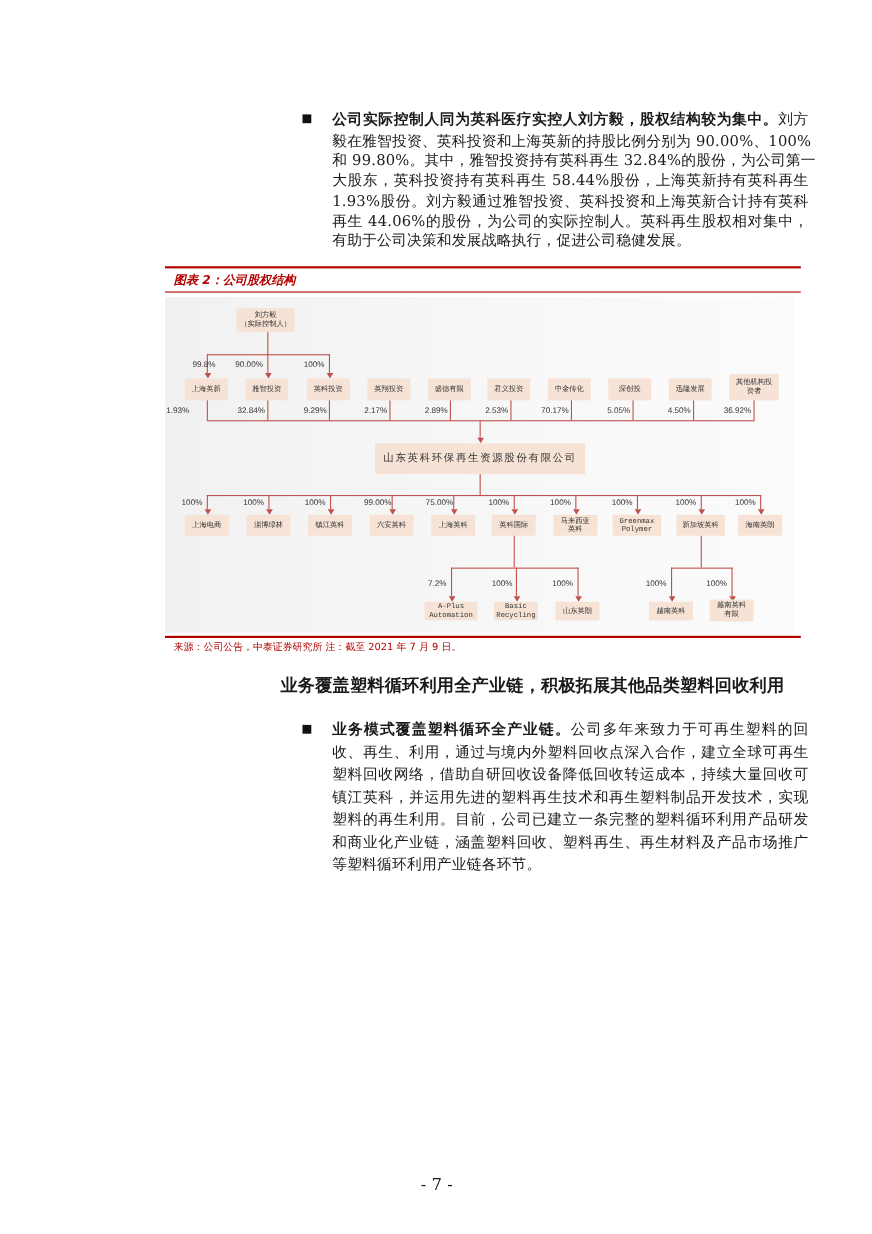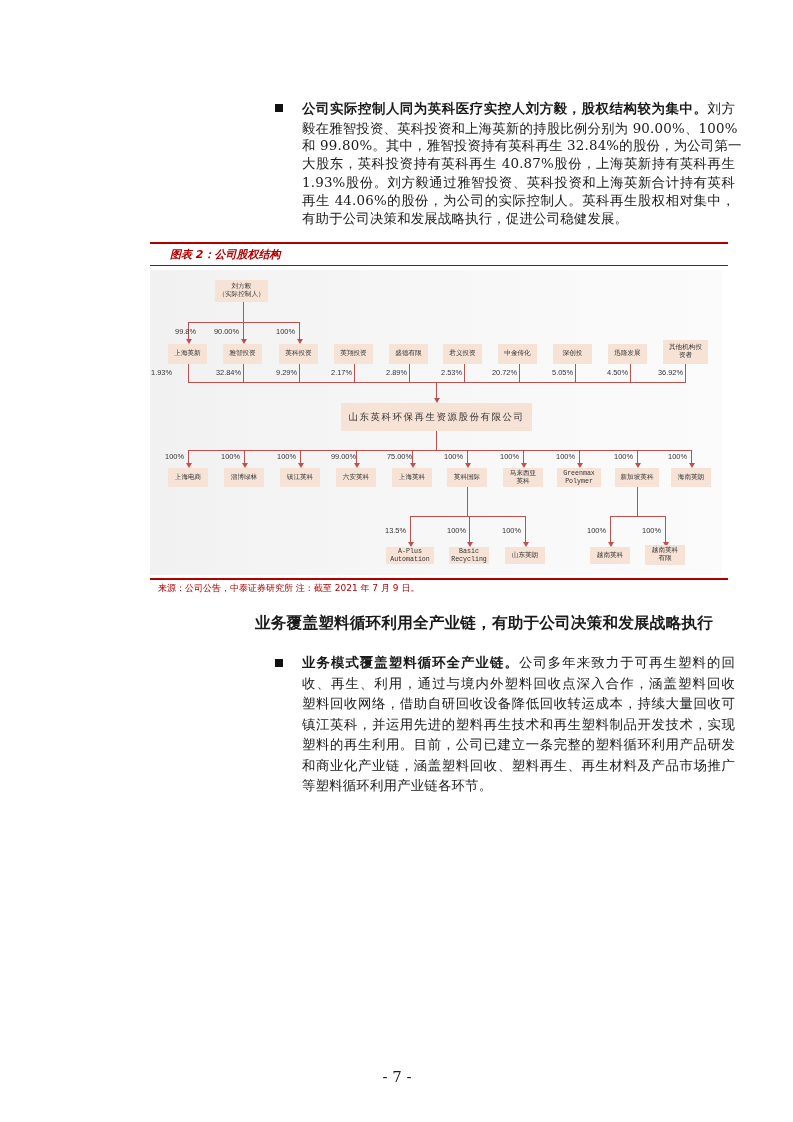--- a/index.html
+++ b/index.html
@@ -7,39 +7,39 @@
   
   .bullet-mark{position:absolute;width:8px;height:8px;background:#111;}
   .para-line{position:absolute;left:302px;width:433px;font-size:13.4px;white-space:nowrap;text-align:justify;text-align-last:justify;letter-spacing:0.2px;font-family:"DejaVu Serif","Liberation Serif",serif;}
   .para-line.last{text-align-last:left;}
   .lead{font-weight:bold;font-family:"DejaVu Sans","Liberation Sans",sans-serif;}
   .section-heading{position:absolute;left:255px;top:613px;font-size:15.6px;font-weight:bold;white-space:nowrap;letter-spacing:0.2px;}
   
   .fig-rule-top{position:absolute;left:150px;top:242px;width:578px;height:2px;background:#b00000;}
   .fig-rule-mid{position:absolute;left:150px;top:265px;width:578px;height:1px;background:#b00000;}
   .fig-rule-bot{position:absolute;left:150px;top:578px;width:578px;height:2px;background:#b00000;}
-  .fig-title{position:absolute;left:158px;top:247px;font-size:11px;font-weight:bold;font-style:italic;color:#b00000;white-space:nowrap;margin-left:12px;}
+  .fig-title{position:absolute;left:158px;top:247px;font-size:11px;font-weight:bold;font-style:italic;color:#b00000;white-space:nowrap;}
   .fig-source{position:absolute;left:158px;top:582px;font-size:9px;color:#b00000;white-space:nowrap;}
   .chart-bg{position:absolute;left:150px;top:270px;width:572px;height:305px;background:linear-gradient(to right,#f1f1f1,#f8f8f8 60%,#fbfbfb);}
   .box{position:absolute;background:#f6e3d6;color:#333;font-family:"Liberation Mono","DejaVu Sans Mono",monospace;font-size:6.6px;line-height:8px;text-align:center;display:flex;align-items:center;justify-content:center;white-space:pre-line;box-sizing:border-box;padding:0 2px;}
   .box.center{font-size:9.5px;letter-spacing:1.5px;font-family:"DejaVu Serif","Liberation Serif",serif;}
   .pct{position:absolute;font-size:7.4px;color:#333;font-family:"Liberation Sans",sans-serif;white-space:nowrap;text-align:right;width:40px;}
   .hl{position:absolute;height:1px;background:#c0504d;}
   .vl{position:absolute;width:1px;background:#c0504d;}
   .arrow{position:absolute;width:0;height:0;border-left:3px solid transparent;border-right:3px solid transparent;border-top:5px solid #c0504d;}
   .page-num{position:absolute;left:370px;top:1068px;width:54px;text-align:center;font-size:15px;font-family:"DejaVu Serif","Liberation Serif",serif;}
 </style>
 </head>
 <body>
 
 <div class="bullet-mark" style="left:275px;top:104px;"></div>
 <div class="para-line" style="top:100px;"><span class="lead">公司实际控制人同为英科医疗实控人刘方毅，股权结构较为集中。</span><span>刘方</span></div>
 <div class="para-line" style="top:120px;">毅在雅智投资、英科投资和上海英新的持股比例分别为 90.00%、100%</div>
 <div class="para-line" style="top:136.5px;">和 99.80%。其中，雅智投资持有英科再生 32.84%的股份，为公司第一</div>
-<div class="para-line" style="top:155px;">大股东，英科投资持有英科再生  40.87%股份，上海英新持有英科再生</div>
+<div class="para-line" style="top:155px;">大股东，英科投资持有英科再生  58.44%股份，上海英新持有英科再生</div>
 <div class="para-line" style="top:173.5px;">1.93%股份。刘方毅通过雅智投资、英科投资和上海英新合计持有英科</div>
 <div class="para-line" style="top:191.5px;">再生 44.06%的股份，为公司的实际控制人。英科再生股权相对集中，</div>
 <div class="para-line last" style="top:209.5px;">有助于公司决策和发展战略执行，促进公司稳健发展。</div>
 
 <div class="fig-rule-top"></div>
 <div class="fig-title">图表 2：公司股权结构</div>
 <div class="fig-rule-mid"></div>
 <div class="chart-bg"></div>
 
 <div class="box" style="left:215px;top:280px;width:53px;height:22px;">刘方毅
@@ -78,21 +78,21 @@
 <div class="vl" style="left:575px;top:364px;height:18px;"></div>
 <div class="vl" style="left:630px;top:364px;height:18px;"></div>
 <div class="vl" style="left:685px;top:364px;height:18px;"></div>
 <div class="hl" style="left:188px;top:382px;width:498px;"></div>
 <div class="pct" style="left:132px;top:368px;">1.93%</div>
 <div class="pct" style="left:201px;top:368px;">32.84%</div>
 <div class="pct" style="left:257px;top:368px;">9.29%</div>
 <div class="pct" style="left:312px;top:368px;">2.17%</div>
 <div class="pct" style="left:367px;top:368px;">2.89%</div>
 <div class="pct" style="left:422px;top:368px;">2.53%</div>
-<div class="pct" style="left:477px;top:368px;">20.72%</div>
+<div class="pct" style="left:477px;top:368px;">70.17%</div>
 <div class="pct" style="left:533px;top:368px;">5.05%</div>
 <div class="pct" style="left:588px;top:368px;">4.50%</div>
 <div class="pct" style="left:643px;top:368px;">36.92%</div>
 
 <div class="vl" style="left:436px;top:382px;height:16px;"></div>
 <div class="arrow" style="left:433.5px;top:398px;"></div>
 
 <div class="box center" style="left:341px;top:403px;width:191px;height:28px;">山东英科环保再生资源股份有限公司</div>
 <div class="vl" style="left:436px;top:431px;height:19px;"></div>
 <div class="hl" style="left:188px;top:450px;width:504px;"></div>
@@ -143,21 +143,21 @@
 <div class="box" style="left:671px;top:468px;width:40px;height:19px;">海南英朗</div>
 
 <div class="vl" style="left:467px;top:487px;height:29px;"></div>
 <div class="hl" style="left:410px;top:516px;width:116px;"></div>
 <div class="vl" style="left:410px;top:516px;height:26px;"></div>
 <div class="arrow" style="left:407.5px;top:542px;"></div>
 <div class="vl" style="left:469px;top:516px;height:26px;"></div>
 <div class="arrow" style="left:466.5px;top:542px;"></div>
 <div class="vl" style="left:525px;top:516px;height:26px;"></div>
 <div class="arrow" style="left:522.5px;top:542px;"></div>
-<div class="pct" style="left:366px;top:526px;">13.5%</div>
+<div class="pct" style="left:366px;top:526px;">7.2%</div>
 <div class="pct" style="left:426px;top:526px;">100%</div>
 <div class="pct" style="left:481px;top:526px;">100%</div>
 <div class="box" style="left:386px;top:547px;width:48px;height:17px;">A-Plus
 Automation</div>
 <div class="box" style="left:449px;top:547px;width:40px;height:17px;">Basic
 Recycling</div>
 <div class="box" style="left:505px;top:547px;width:40px;height:17px;">山东英朗</div>
 
 <div class="vl" style="left:637px;top:487px;height:29px;"></div>
 <div class="hl" style="left:610px;top:516px;width:56px;"></div>
@@ -167,24 +167,24 @@
 <div class="arrow" style="left:662.5px;top:542px;"></div>
 <div class="pct" style="left:566px;top:526px;">100%</div>
 <div class="pct" style="left:621px;top:526px;">100%</div>
 <div class="box" style="left:590px;top:547px;width:40px;height:17px;">越南英科</div>
 <div class="box" style="left:645px;top:545px;width:40px;height:20px;">越南英科
 有限</div>
 
 <div class="fig-rule-bot"></div>
 <div class="fig-source">来源：公司公告，中泰证券研究所 注：截至 2021 年 7 月 9 日。</div>
 
-<div class="section-heading">业务覆盖塑料循环利用全产业链，有助于公司决策和发展战略执行</div>
+<div class="section-heading">业务覆盖塑料循环利用全产业链，积极拓展其他品类塑料回收利用</div>
 
 <div class="bullet-mark" style="left:275px;top:659px;"></div>
 <div class="para-line" style="top:654px;"><span class="lead">业务模式覆盖塑料循环全产业链。</span><span>公司多年来致力于可再生塑料的回</span></div>
-<div class="para-line" style="top:674.5px;">收、再生、利用，通过与境内外塑料回收点深入合作，涵盖塑料回收</div>
+<div class="para-line" style="top:674.5px;">收、再生、利用，通过与境内外塑料回收点深入合作，建立全球可再生</div>
 <div class="para-line" style="top:695px;">塑料回收网络，借助自研回收设备降低回收转运成本，持续大量回收可</div>
 <div class="para-line" style="top:715.5px;">镇江英科，并运用先进的塑料再生技术和再生塑料制品开发技术，实现</div>
 <div class="para-line" style="top:736px;">塑料的再生利用。目前，公司已建立一条完整的塑料循环利用产品研发</div>
 <div class="para-line" style="top:756.5px;">和商业化产业链，涵盖塑料回收、塑料再生、再生材料及产品市场推广</div>
 <div class="para-line last" style="top:777px;">等塑料循环利用产业链各环节。</div>
 
 <div class="page-num">- 7 -</div>
 
 </body></html>

